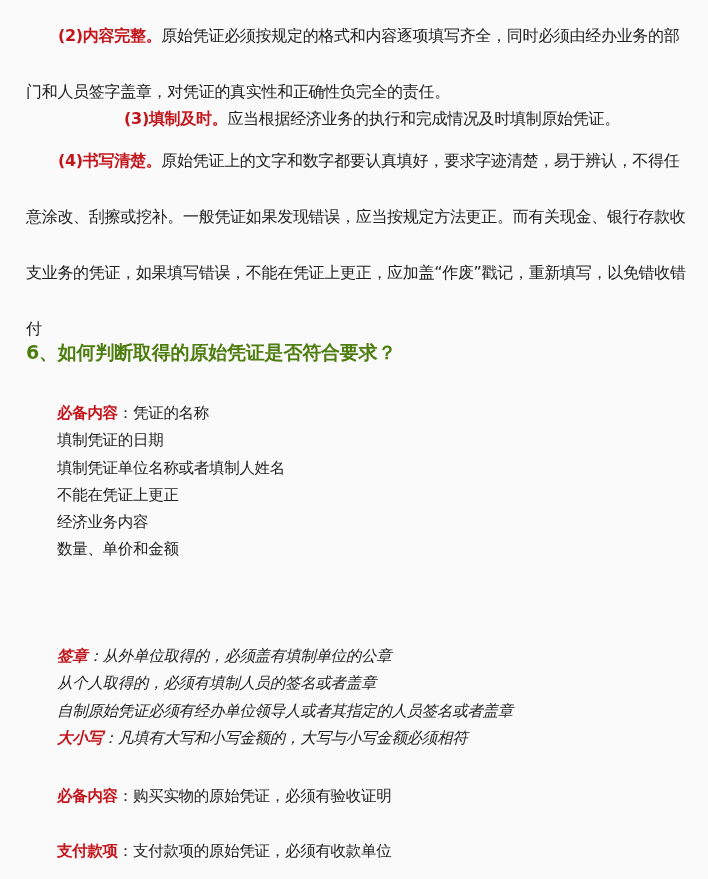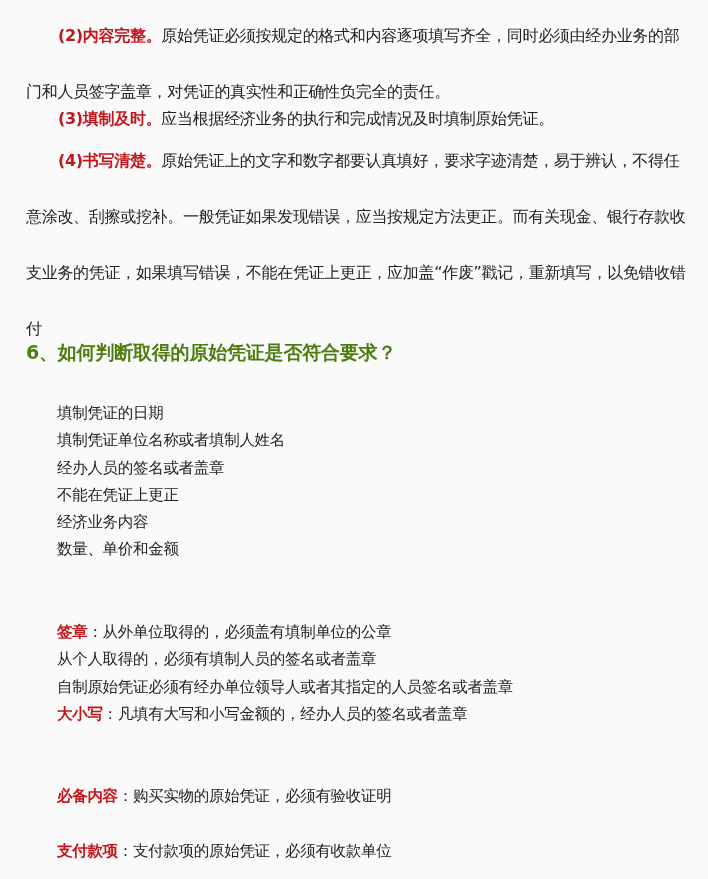--- a/index.html
+++ b/index.html
@@ -22,43 +22,43 @@
   }
   .list { position: absolute; left: 57px; font-size: 15.5px; letter-spacing: -0.3px; }
   .list .line { height: 27.3px; line-height: 27.3px; white-space: nowrap; }
 </style>
 </head>
 <body>
 
 <div class="para indent" style="top:8px;">
   <span class="red">(2)内容完整。</span><span>原始凭证必须按规定的格式和内容逐项填写齐全，同时必须由经办业务的部门和人员签字盖章，对凭证的真实性和正确性负完全的责任。</span>
 </div>
-<div class="para indent" style="top:91px;">
+<div class="para indent" style="top:91px;text-align:center;">
   <span class="red">(3)填制及时。</span><span>应当根据经济业务的执行和完成情况及时填制原始凭证。</span>
 </div>
 <div class="para indent" style="top:133px;">
   <span class="red">(4)书写清楚。</span><span>原始凭证上的文字和数字都要认真填好，要求字迹清楚，易于辨认，不得任意涂改、刮擦或挖补。一般凭证如果发现错误，应当按规定方法更正。而有关现金、银行存款收支业务的凭证，如果填写错误，不能在凭证上更正，应加盖“作废”戳记，重新填写，以免错收错付</span>
 </div>
 
 <div class="h6">6、如何判断取得的原始凭证是否符合要求？</div>
 
 <div class="list" style="top:400px;">
+  <div class="line"><span class="red">必备内容</span><span>：凭证的名称</span></div>
   <div class="line">填制凭证的日期</div>
   <div class="line">填制凭证单位名称或者填制人姓名</div>
-  <div class="line">经办人员的签名或者盖章</div>
   <div class="line">不能在凭证上更正</div>
   <div class="line">经济业务内容</div>
   <div class="line">数量、单价和金额</div>
 </div>
 
-<div class="list" style="top:619px;">
+<div class="list" style="top:643px;font-style:italic;">
   <div class="line"><span class="red">签章</span><span>：从外单位取得的，必须盖有填制单位的公章</span></div>
   <div class="line">从个人取得的，必须有填制人员的签名或者盖章</div>
   <div class="line">自制原始凭证必须有经办单位领导人或者其指定的人员签名或者盖章</div>
-  <div class="line"><span class="red">大小写</span><span>：凡填有大写和小写金额的，经办人员的签名或者盖章</span></div>
+  <div class="line"><span class="red">大小写</span><span>：凡填有大写和小写金额的，大写与小写金额必须相符</span></div>
 </div>
 
 <div class="list" style="top:783px;">
   <div class="line"><span class="red">必备内容</span><span>：购买实物的原始凭证，必须有验收证明</span></div>
 </div>
 
 <div class="list" style="top:838px;">
   <div class="line"><span class="red">支付款项</span><span>：支付款项的原始凭证，必须有收款单位</span></div>
 </div>
 

